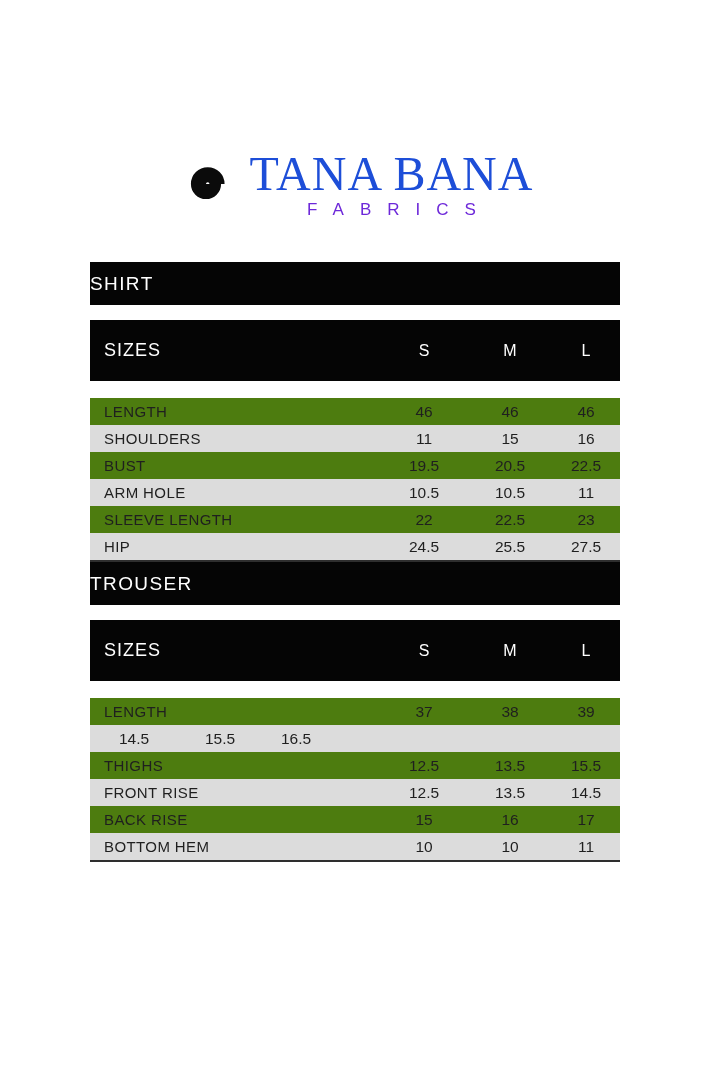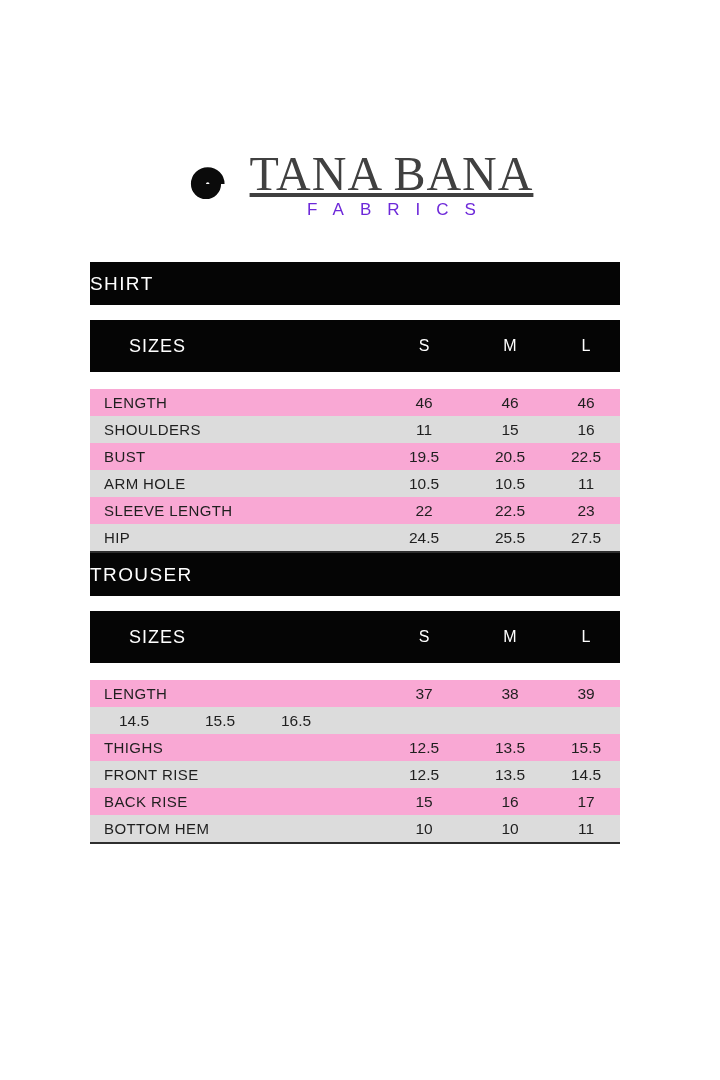--- a/index.html
+++ b/index.html
@@ -15,44 +15,44 @@
   .content { width:530px; margin-left:90px; padding-top:148px; }
 
   
   .logo { display:flex; align-items:center; justify-content:center; height:72px; gap:15px; }
   .spiral-wrap { width:58px; height:58px; flex:0 0 auto; }
   .spiral-wrap svg { display:block; width:58px; height:58px; }
   .logo-text { display:flex; flex-direction:column; align-items:center; }
   .brand-name {
     font-family:"Liberation Serif","DejaVu Serif",serif;
     font-size:48px; line-height:46px; letter-spacing:1px;
-    color:#404040; white-space:nowrap;text-decoration:underline;
+    color:#1d4ed8; white-space:nowrap;
   }
   .brand-subtitle {
     font-size:17px; line-height:17px; font-weight:400;
     letter-spacing:16px; margin-right:-16px; margin-top:4px;
     color:#6d28d9; white-space:nowrap;
   }
 
   
   .table-section.first { margin-top:42px; }
   .table-section.second { }
   .title-bar {
     height:43px; background:#050505; color:#ffffff;
     display:flex; align-items:center; justify-content:flex-start;
     font-size:19px; letter-spacing:1.4px; font-weight:400;
   }
   .header-bar {
-    margin-top:15px; height:52px; background:#050505; color:#ffffff;
-    display:flex; align-items:center;padding-left:25px;
+    margin-top:15px; height:61px; background:#050505; color:#ffffff;
+    display:flex; align-items:center;
   }
   .header-bar .label-col { font-size:18px; letter-spacing:1px; }
   .header-bar .val-col { font-size:16px; }
   .rows { margin-top:17px; border-bottom:2px solid #2e2e2e; }
-  .row { display:flex; align-items:center; height:27px; background:#f9a8d4; }
+  .row { display:flex; align-items:center; height:27px; background:#4d7c0f; }
   .row:nth-child(even) { background:#dcdcdc; }
   .label-col { flex:1 1 auto; padding-left:14px; font-size:15px; letter-spacing:0.4px; white-space:nowrap; }
   .val-col { flex:0 0 auto; text-align:center; font-size:15.5px; }
   .val-col.s { width:88px; }
   .val-col.m { width:84px; }
   .val-col.l { width:68px; }
 </style>
 </head>
 <body>
 

